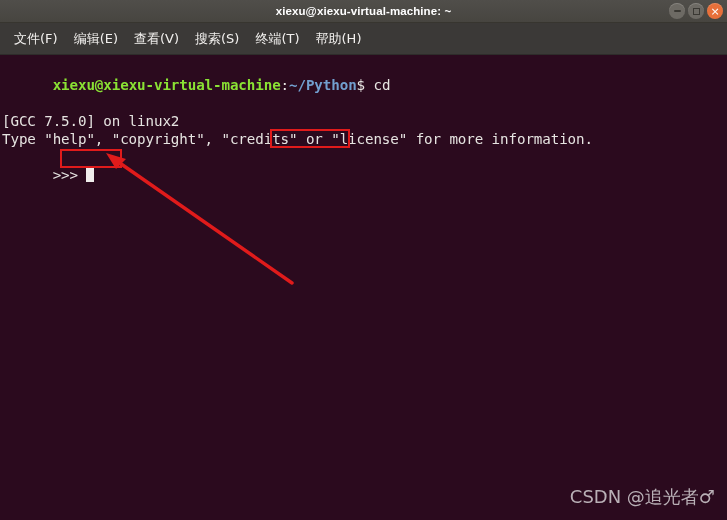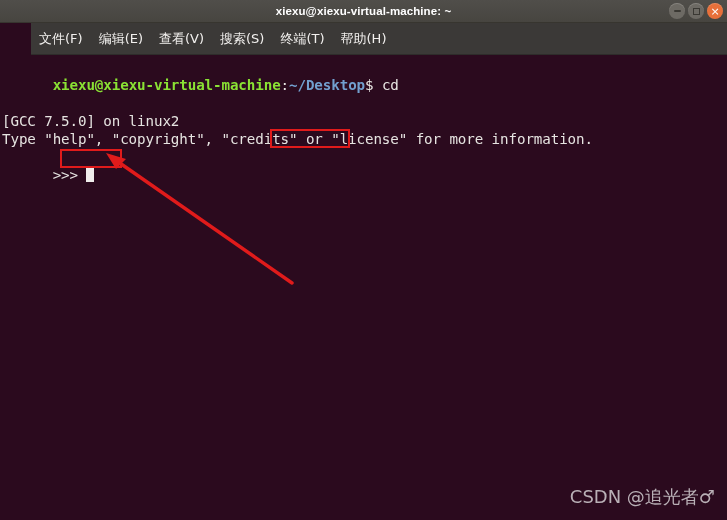--- a/index.html
+++ b/index.html
@@ -75,23 +75,23 @@
     font-family: "DejaVu Sans", sans-serif;
     transform: translateY(-0.5px);
   }
 
   
   .menubar {
     height: 32px;
     background: #3b3937;
     display: flex;
     align-items: center;
+    padding-left: 6px;
     border-bottom: 1px solid #2e2c2a;
     box-sizing: border-box;
-    margin-left: 31px;
   }
   .menu-item {
     font-family: "DejaVu Sans", sans-serif;
     font-size: 13px;
     color: #f2f0ee;
     padding: 2px 8px;
     white-space: nowrap;
     cursor: default;
   }
 
@@ -193,21 +193,21 @@
     <div class="menu-item">编辑(E)</div>
     <div class="menu-item">查看(V)</div>
     <div class="menu-item">搜索(S)</div>
     <div class="menu-item">终端(T)</div>
     <div class="menu-item">帮助(H)</div>
   </div>
 
   <div class="terminal">
 
     <div class="term-line">
-      <span class="c-user">xiexu@xiexu-virtual-machine</span><span class="c-white">:</span><span class="c-path">~/Desktop</span><span class="c-white">$ cd</span>
+      <span class="c-user">xiexu@xiexu-virtual-machine</span><span class="c-white">:</span><span class="c-path">~/Python</span><span class="c-white">$ cd</span>
     </div>
 
 
     <div class="term-line">[GCC 7.5.0] on linux2</div>
     <div class="term-line">Type "help", "copyright", "credits" or "license" for more information.</div>
 
     <div class="term-line">
       <span>&gt;&gt;&gt; </span><span class="cursor"></span>
     </div>
 

